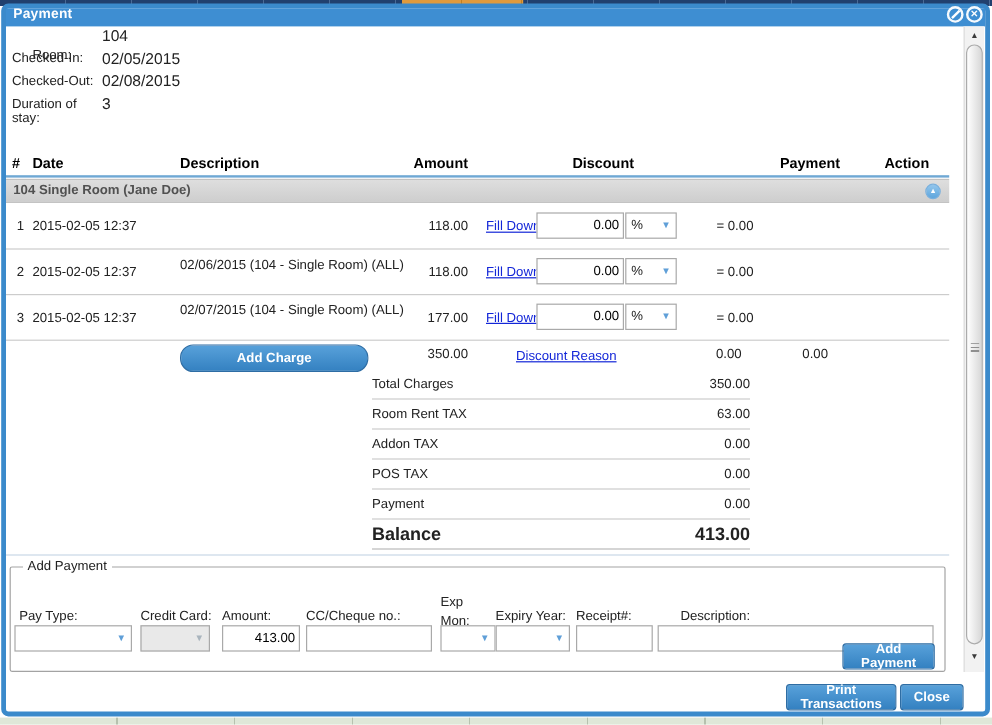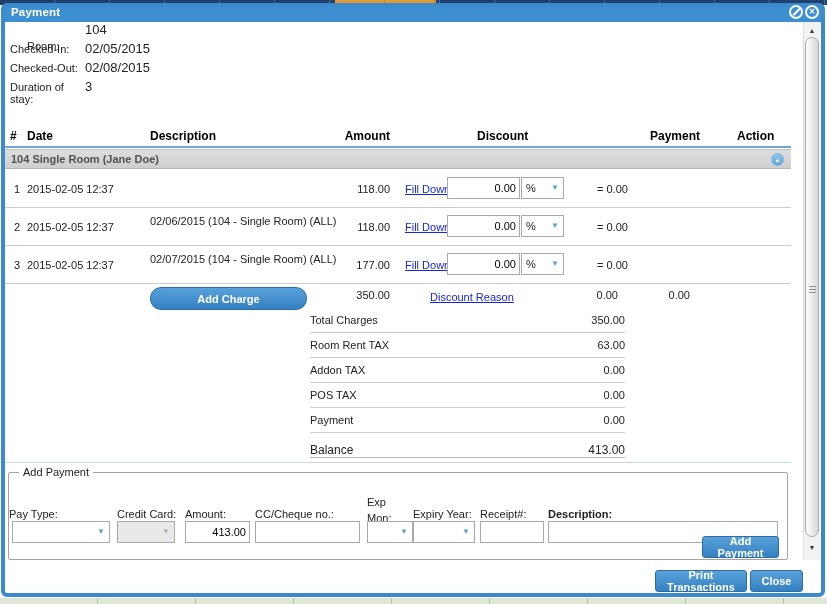--- a/index.html
+++ b/index.html
@@ -67,21 +67,21 @@
   
   .sum-row{left:5px;top:284px;width:786px;height:29px;}
   .sum-amt{position:absolute;left:305px;top:5px;width:80px;text-align:right;}
   .sum-dr{position:absolute;left:425px;top:7px;}
   .sum-disc{position:absolute;left:555px;top:5px;width:58px;text-align:right;}
   .sum-pay{position:absolute;left:625px;top:5px;width:60px;text-align:right;}
 
   
   .trow{position:absolute;left:310px;width:315px;height:25px;box-sizing:border-box;
         border-bottom:1px solid #ccc;display:flex;align-items:center;justify-content:space-between;}
-  .trow.balance{font-weight:normal;font-size:12px;border-bottom:1px solid #b9b9b9;align-items:flex-end;}
+  .trow.balance{font-weight:bold;font-size:15px;border-bottom:1px solid #b9b9b9;}
   .section-sep{left:5px;top:462px;width:786px;height:1px;background:#c8d8e6;}
 
   
   fieldset.ap{position:absolute;left:8px;top:466px;width:780px;height:94px;box-sizing:border-box;
       border:1px solid #a3a3a3;border-radius:2px;margin:0;padding:0;}
   fieldset.ap legend{margin-left:10px;padding:0 4px;font-size:11px;}
   .fl{position:absolute;top:30px;font-size:11px;}
   .fi{position:absolute;top:43px;height:22px;font-size:11px;}
 
   
@@ -208,28 +208,28 @@
 </div>
 <div class="trow balance" style="top:433px;">
   <span>Balance</span>
   <span>413.00</span>
 </div>
 <div class="abs section-sep"></div>
 
 <fieldset class="ap">
   <legend>Add Payment</legend>
 
-  <span class="fl" style="left:0;">Pay Type:</span>
+  <span class="fl" style="left:7px;">Pay Type:</span>
   <span class="fl" style="left:108px;">Credit Card:</span>
   <span class="fl" style="left:176px;">Amount:</span>
   <span class="fl" style="left:246px;">CC/Cheque no.:</span>
   <span class="fl" style="left:358px;top:16px;width:32px;line-height:16px;">Exp Mon:</span>
   <span class="fl" style="left:404px;">Expiry Year:</span>
   <span class="fl" style="left:471px;">Receipt#:</span>
-  <span class="fl" style="left:539px;font-weight:bold;">Description:</span>
+  <span class="fl" style="left:558px;">Description:</span>
 
   <span class="fi sel" style="left:3px;width:98px;">
     <span></span>
     <span class="arrow">▼</span>
   </span>
   <span class="fi sel disabled" style="left:108px;width:58px;">
     <span></span>
     <span class="arrow">▼</span>
   </span>
   <input class="fi inp right" style="left: 176px; width: 65px;" value="413.00">

